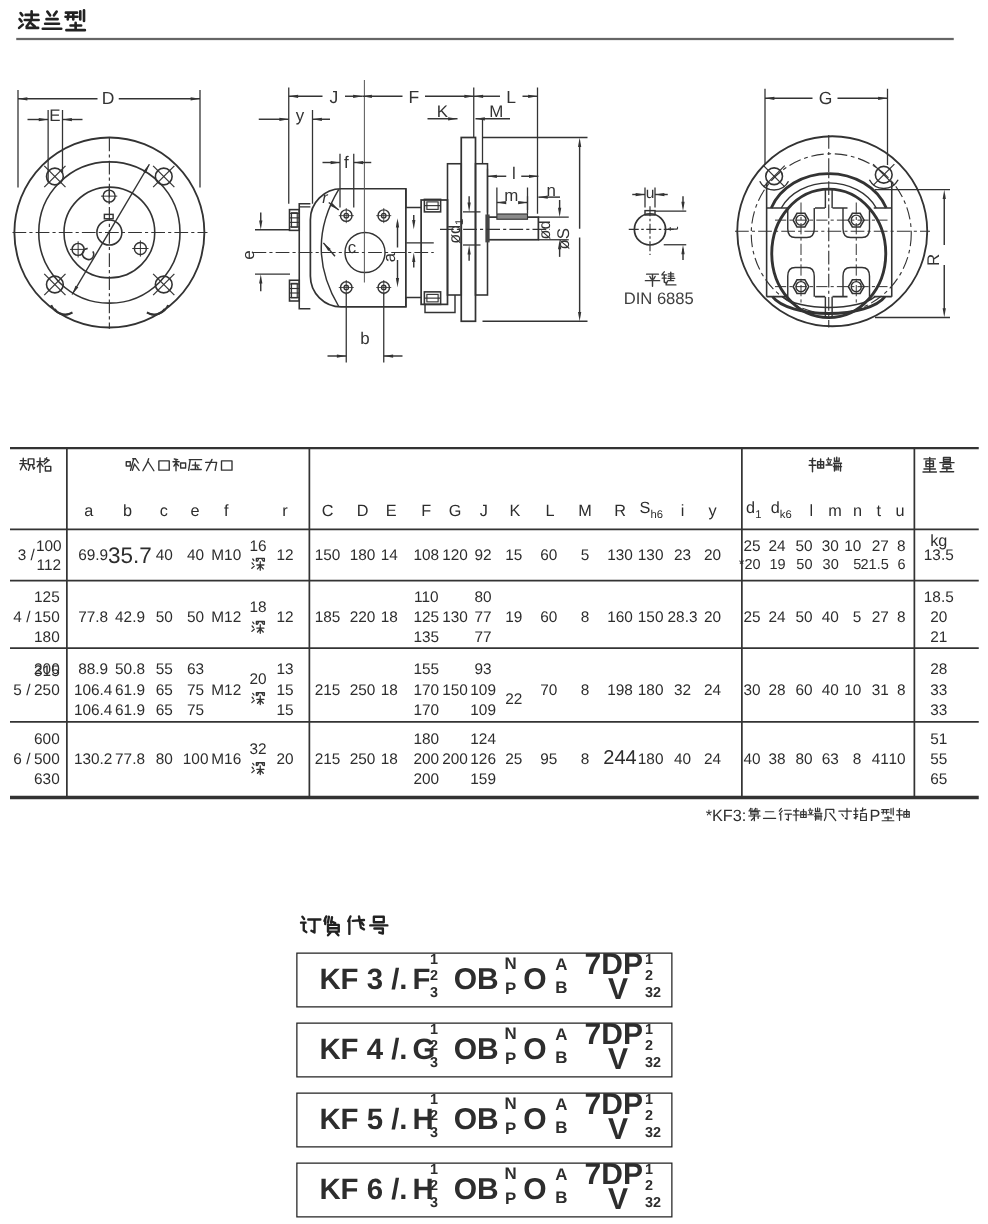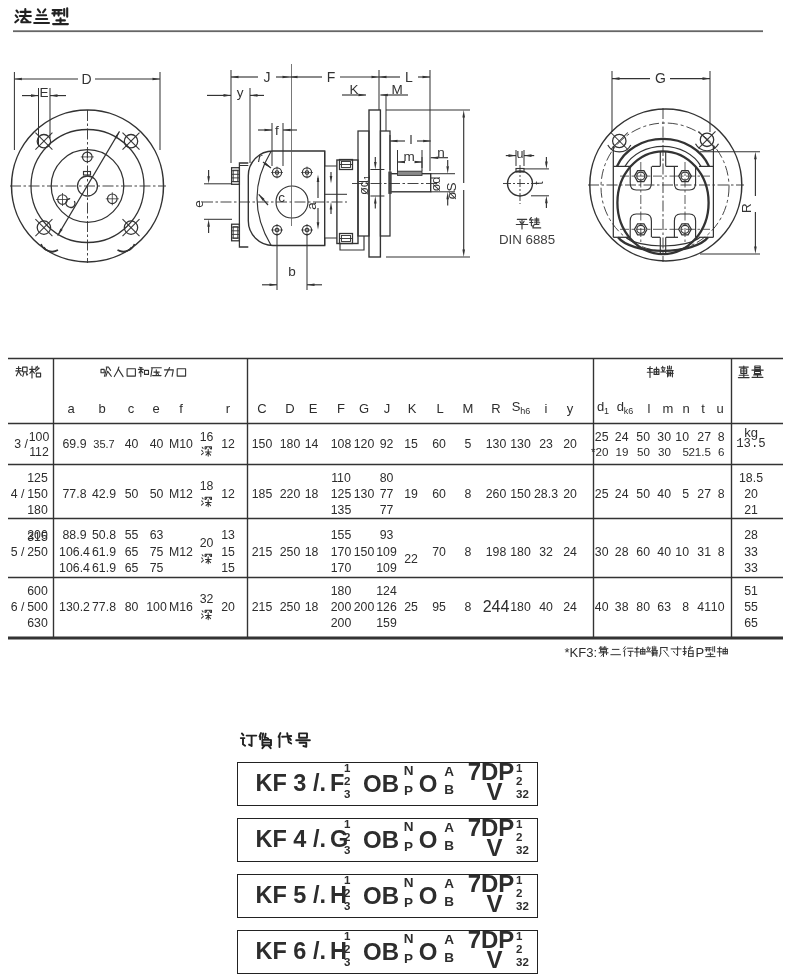--- a/index.html
+++ b/index.html
@@ -368,21 +368,21 @@
 <span class="t" style="left:649.0px;top:408.0px;font-size:13.0px;transform:translate(-50%,-50%);">l</span>
 <span class="t" style="left:668.0px;top:408.0px;font-size:13.0px;transform:translate(-50%,-50%);">m</span>
 <span class="t" style="left:686.0px;top:408.0px;font-size:13.0px;transform:translate(-50%,-50%);">n</span>
 <span class="t" style="left:703.0px;top:408.0px;font-size:13.0px;transform:translate(-50%,-50%);">t</span>
 <span class="t" style="left:720.0px;top:408.0px;font-size:13.0px;transform:translate(-50%,-50%);">u</span>
 <span class="t" style="left:751.0px;top:408.0px;font-size:13.0px;transform:translate(-50%,-50%);margin-top:24px;">kg</span>
 <span class="t" style="left:21.0px;top:444.0px;font-size:12.3px;transform:translate(-50%,-50%);">3 /</span>
 <span class="t" style="left:39.0px;top:436.5px;font-size:12.3px;transform:translate(-50%,-50%);">100</span>
 <span class="t" style="left:39.0px;top:451.5px;font-size:12.3px;transform:translate(-50%,-50%);">112</span>
 <span class="t" style="left:74.5px;top:444.0px;font-size:12.3px;transform:translate(-50%,-50%);">69.9</span>
-<span class="t" style="left:104.0px;top:444.0px;font-size:11px;transform:translate(-50%,-50%);">35.7</span>
+<span class="t" style="left:104.0px;top:444.0px;font-size:18px;transform:translate(-50%,-50%);">35.7</span>
 <span class="t" style="left:131.5px;top:444.0px;font-size:12.3px;transform:translate(-50%,-50%);">40</span>
 <span class="t" style="left:156.5px;top:444.0px;font-size:12.3px;transform:translate(-50%,-50%);">40</span>
 <span class="t" style="left:181.0px;top:444.0px;font-size:12.3px;transform:translate(-50%,-50%);">M10</span>
 <span class="t" style="left:206.5px;top:436.5px;font-size:12.3px;transform:translate(-50%,-50%);">16</span>
 <span class="t" style="left:228.0px;top:444.0px;font-size:12.3px;transform:translate(-50%,-50%);">12</span>
 <span class="t" style="left:262.0px;top:444.0px;font-size:12.3px;transform:translate(-50%,-50%);">150</span>
 <span class="t" style="left:290.0px;top:444.0px;font-size:12.3px;transform:translate(-50%,-50%);">180</span>
 <span class="t" style="left:311.5px;top:444.0px;font-size:12.3px;transform:translate(-50%,-50%);">14</span>
 <span class="t" style="left:341.0px;top:444.0px;font-size:12.3px;transform:translate(-50%,-50%);">108</span>
 <span class="t" style="left:364.0px;top:444.0px;font-size:12.3px;transform:translate(-50%,-50%);">120</span>
@@ -401,40 +401,40 @@
 <span class="t" style="left:650.0px;top:436.5px;font-size:12.3px;transform:translate(-100%,-50%);">50</span>
 <span class="t" style="left:650.0px;top:451.5px;font-size:11.6px;transform:translate(-100%,-50%);">50</span>
 <span class="t" style="left:671.0px;top:436.5px;font-size:12.3px;transform:translate(-100%,-50%);">30</span>
 <span class="t" style="left:671.0px;top:451.5px;font-size:11.6px;transform:translate(-100%,-50%);">30</span>
 <span class="t" style="left:689.0px;top:436.5px;font-size:12.3px;transform:translate(-100%,-50%);">10</span>
 <span class="t" style="left:689.0px;top:451.5px;font-size:11.6px;transform:translate(-100%,-50%);">5</span>
 <span class="t" style="left:711.0px;top:436.5px;font-size:12.3px;transform:translate(-100%,-50%);">27</span>
 <span class="t" style="left:711.0px;top:451.5px;font-size:11.6px;transform:translate(-100%,-50%);">21.5</span>
 <span class="t" style="left:724.5px;top:436.5px;font-size:12.3px;transform:translate(-100%,-50%);">8</span>
 <span class="t" style="left:724.5px;top:451.5px;font-size:11.6px;transform:translate(-100%,-50%);">6</span>
-<span class="t" style="left:751.0px;top:444.0px;font-size:12.3px;transform:translate(-50%,-50%);font-family:Liberation Mono, monospace;">13.5</span>
+<span class="t" style="left:751.0px;top:444.0px;font-size:12.3px;transform:translate(-50%,-50%);">13.5</span>
 <span class="t" style="left:17.5px;top:494.0px;font-size:12.3px;transform:translate(-50%,-50%);">4 /</span>
 <span class="t" style="left:37.5px;top:478.0px;font-size:12.3px;transform:translate(-50%,-50%);">125</span>
 <span class="t" style="left:37.5px;top:494.0px;font-size:12.3px;transform:translate(-50%,-50%);">150</span>
 <span class="t" style="left:37.5px;top:510.0px;font-size:12.3px;transform:translate(-50%,-50%);">180</span>
 <span class="t" style="left:74.5px;top:494.0px;font-size:12.3px;transform:translate(-50%,-50%);">77.8</span>
 <span class="t" style="left:104.0px;top:494.0px;font-size:12.3px;transform:translate(-50%,-50%);">42.9</span>
 <span class="t" style="left:131.5px;top:494.0px;font-size:12.3px;transform:translate(-50%,-50%);">50</span>
 <span class="t" style="left:156.5px;top:494.0px;font-size:12.3px;transform:translate(-50%,-50%);">50</span>
 <span class="t" style="left:181.0px;top:494.0px;font-size:12.3px;transform:translate(-50%,-50%);">M12</span>
 <span class="t" style="left:206.5px;top:486.0px;font-size:12.3px;transform:translate(-50%,-50%);">18</span>
 <span class="t" style="left:228.0px;top:494.0px;font-size:12.3px;transform:translate(-50%,-50%);">12</span>
 <span class="t" style="left:262.0px;top:494.0px;font-size:12.3px;transform:translate(-50%,-50%);">185</span>
 <span class="t" style="left:290.0px;top:494.0px;font-size:12.3px;transform:translate(-50%,-50%);">220</span>
 <span class="t" style="left:311.5px;top:494.0px;font-size:12.3px;transform:translate(-50%,-50%);">18</span>
 <span class="t" style="left:364.0px;top:494.0px;font-size:12.3px;transform:translate(-50%,-50%);">130</span>
 <span class="t" style="left:411.0px;top:494.0px;font-size:12.3px;transform:translate(-50%,-50%);">19</span>
 <span class="t" style="left:439.0px;top:494.0px;font-size:12.3px;transform:translate(-50%,-50%);">60</span>
 <span class="t" style="left:468.0px;top:494.0px;font-size:12.3px;transform:translate(-50%,-50%);">8</span>
-<span class="t" style="left:496.0px;top:494.0px;font-size:12.3px;transform:translate(-50%,-50%);">260</span>
+<span class="t" style="left:496.0px;top:494.0px;font-size:12.3px;transform:translate(-50%,-50%);">160</span>
 <span class="t" style="left:520.5px;top:494.0px;font-size:12.3px;transform:translate(-50%,-50%);">150</span>
 <span class="t" style="left:546.0px;top:494.0px;font-size:12.3px;transform:translate(-50%,-50%);">28.3</span>
 <span class="t" style="left:570.0px;top:494.0px;font-size:12.3px;transform:translate(-50%,-50%);">20</span>
 <span class="t" style="left:341.0px;top:478.0px;font-size:12.3px;transform:translate(-50%,-50%);">110</span>
 <span class="t" style="left:341.0px;top:494.0px;font-size:12.3px;transform:translate(-50%,-50%);">125</span>
 <span class="t" style="left:341.0px;top:510.0px;font-size:12.3px;transform:translate(-50%,-50%);">135</span>
 <span class="t" style="left:386.5px;top:478.0px;font-size:12.3px;transform:translate(-50%,-50%);">80</span>
 <span class="t" style="left:386.5px;top:494.0px;font-size:12.3px;transform:translate(-50%,-50%);">77</span>
 <span class="t" style="left:386.5px;top:510.0px;font-size:12.3px;transform:translate(-50%,-50%);">77</span>
 <span class="t" style="left:608.5px;top:494.0px;font-size:12.3px;transform:translate(-100%,-50%);">25</span>

